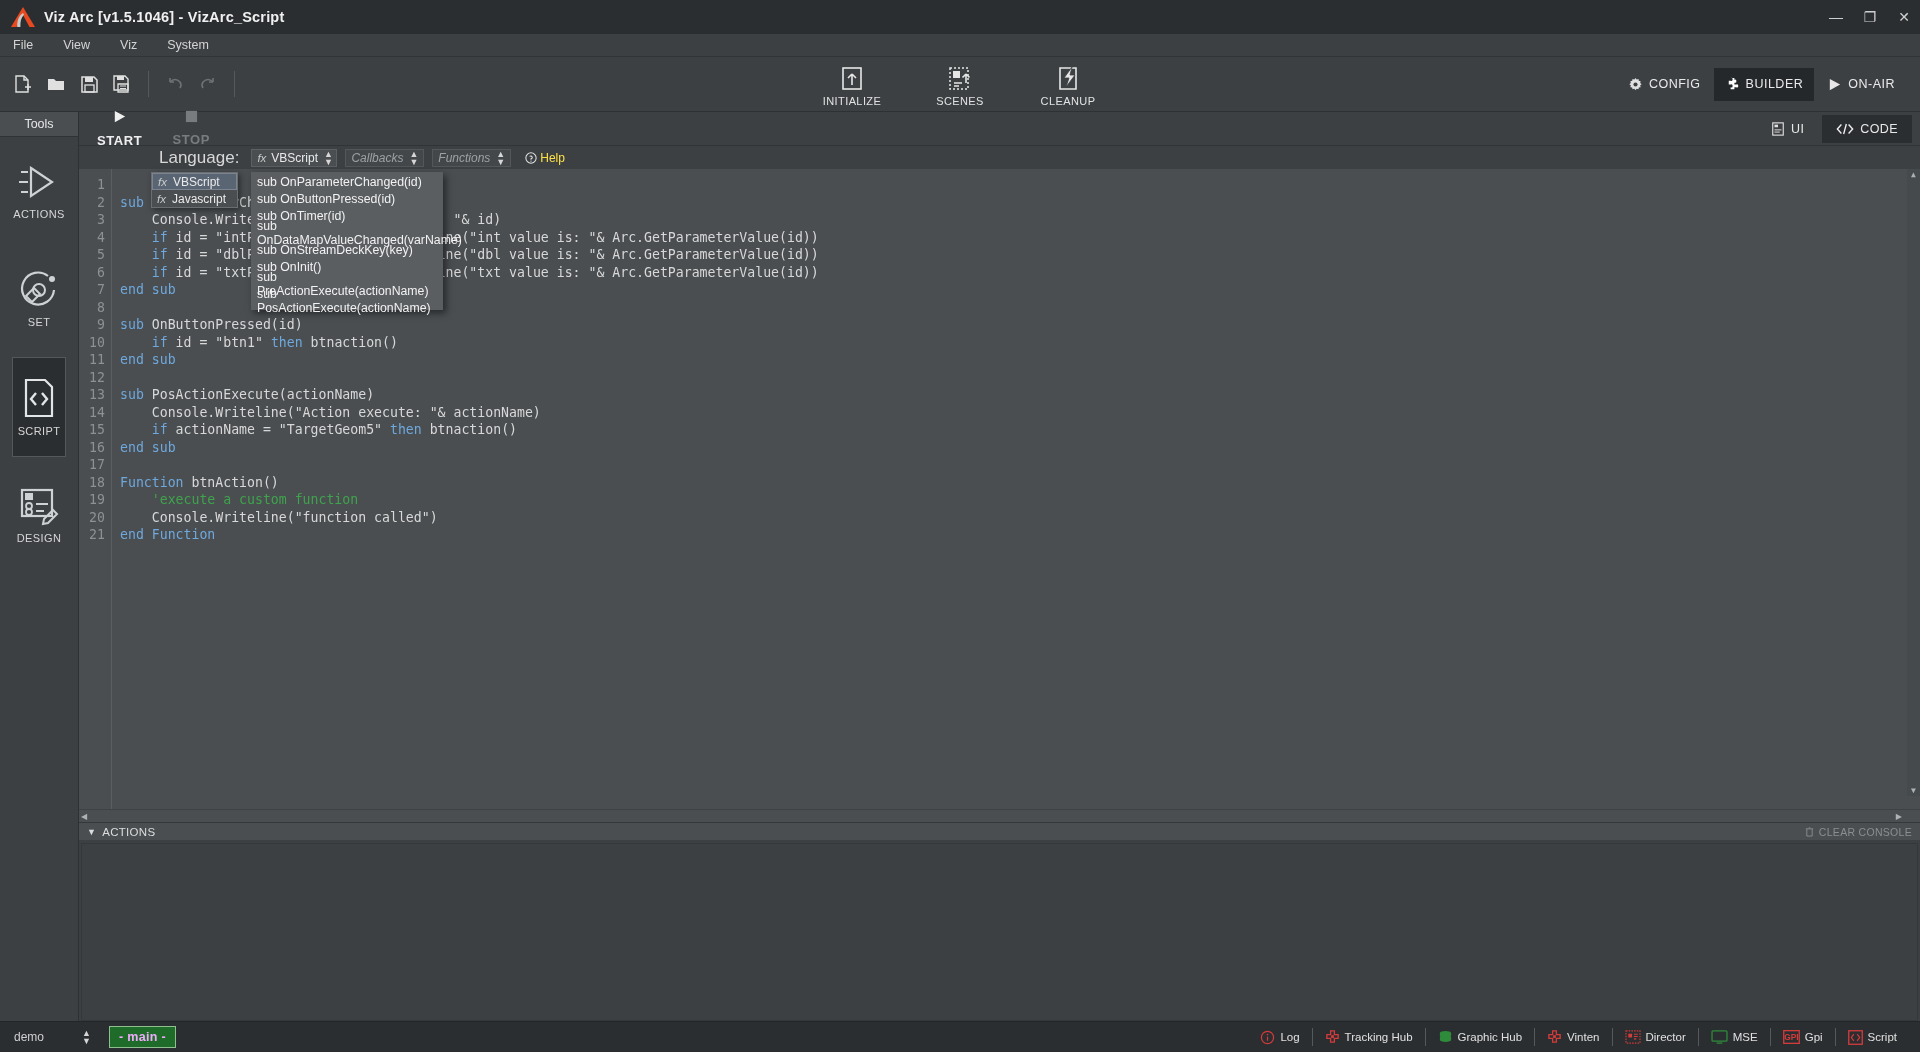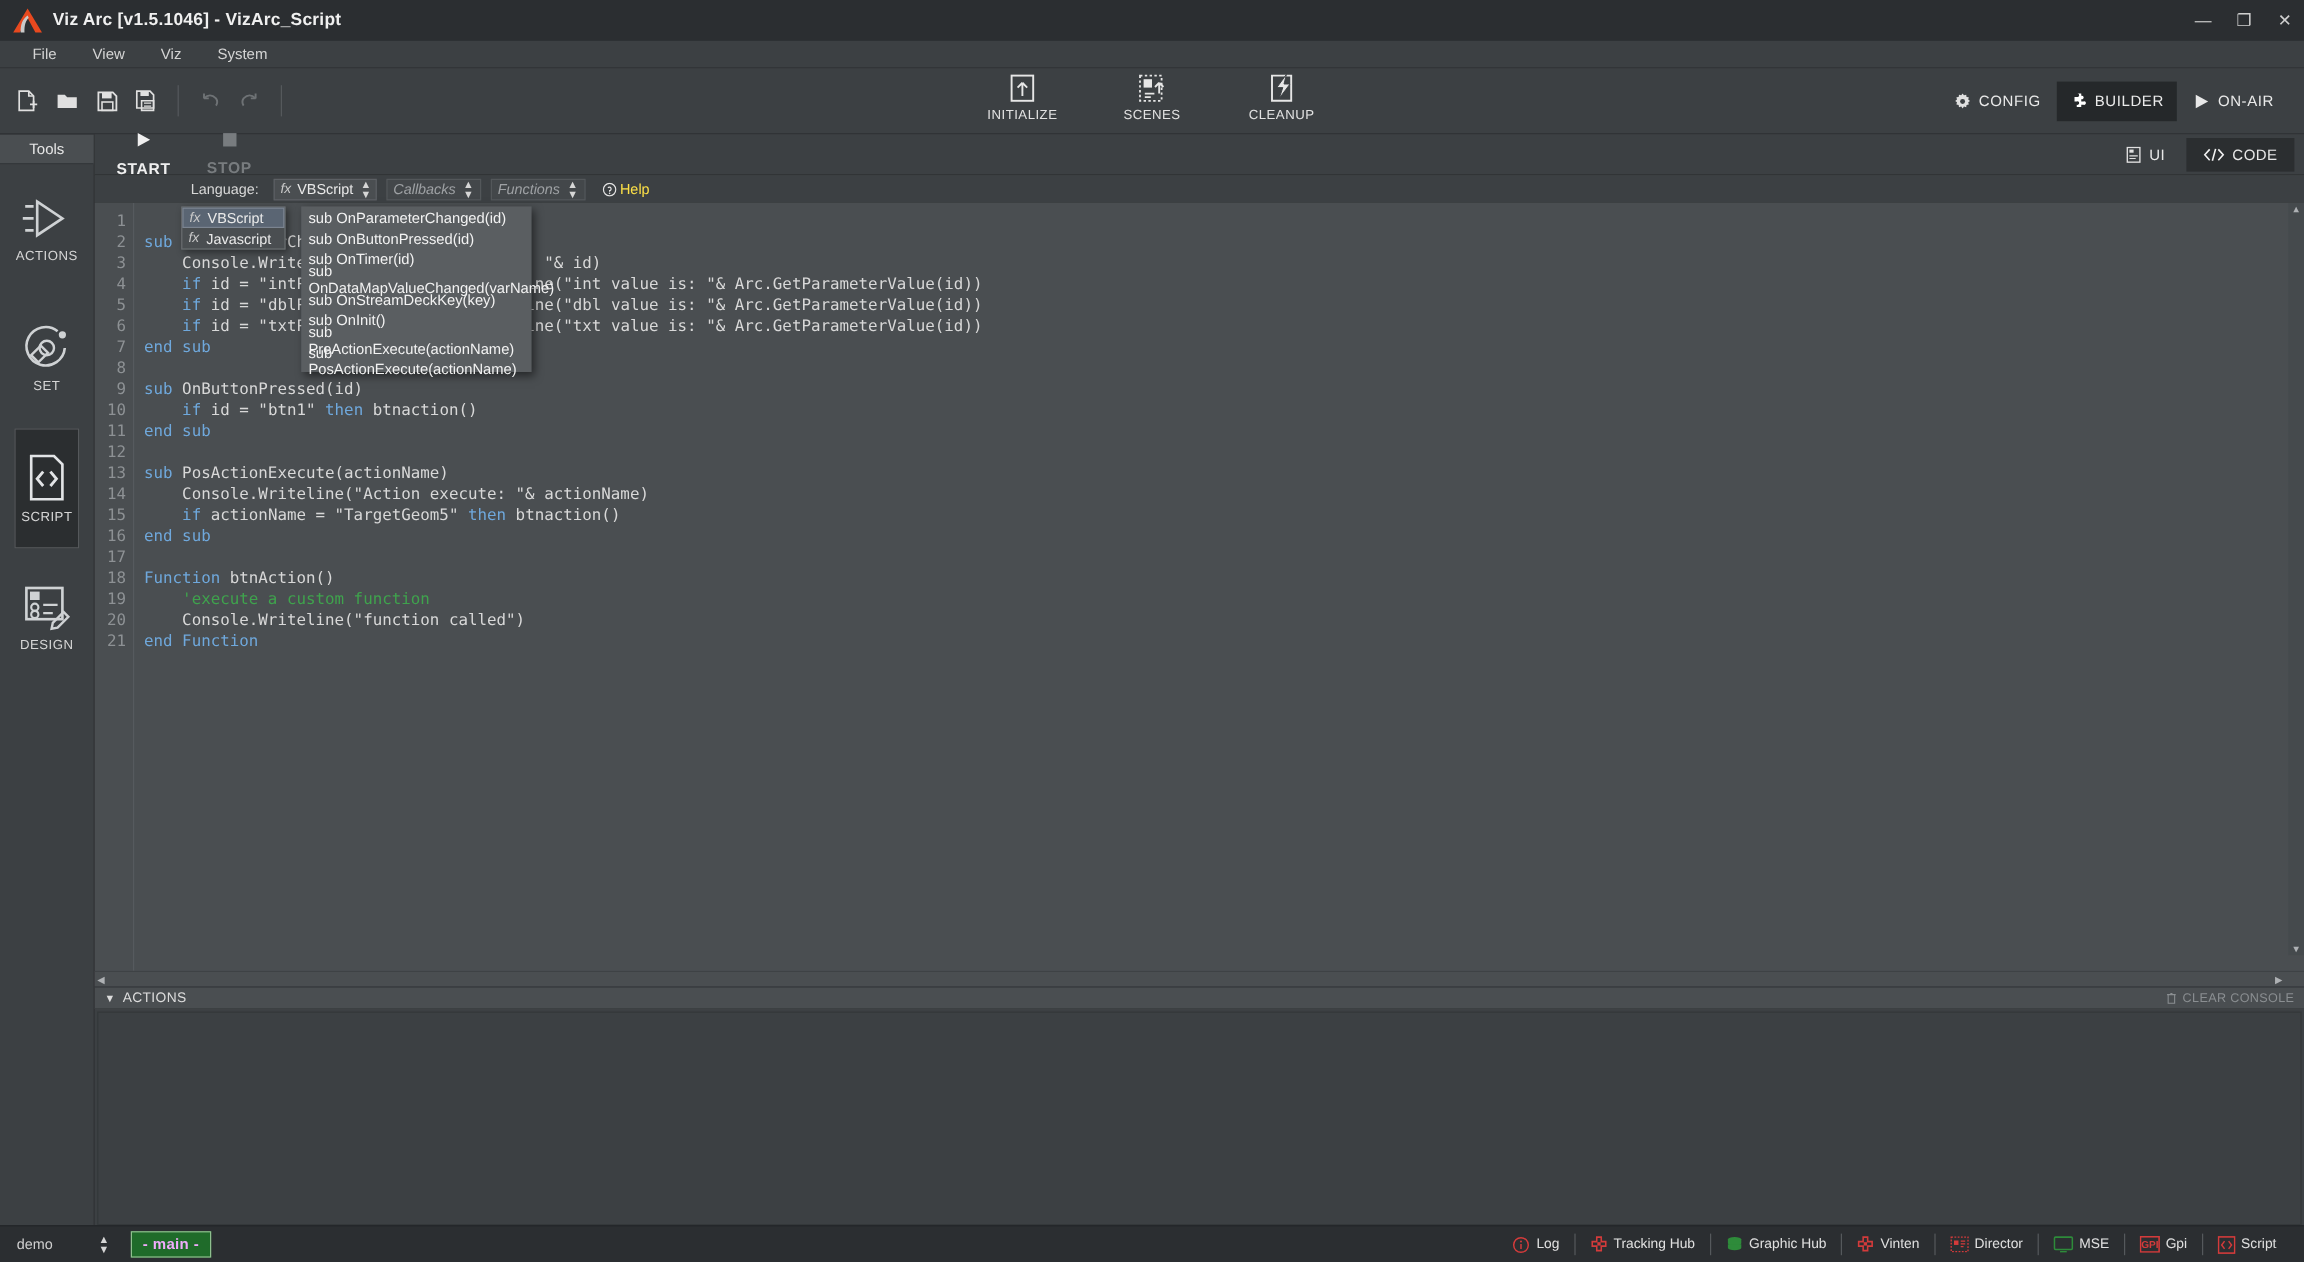--- a/index.html
+++ b/index.html
@@ -18,37 +18,37 @@
     padding-left: 10px; flex: 0 0 34px; position: relative;
   }
   .logo-mark { width: 26px; height: 22px; position: relative; margin-right: 8px; flex: 0 0 26px;}
   .title-text { font-size: 14.5px; font-weight: bold; color: #f0f0f0; letter-spacing: .2px;}
   .win-btns { position: absolute; right: 8px; top: 0; height: 34px; display: flex; align-items: center; gap: 18px; }
   .win-btn { font-size: 14px; color: #cfcfcf; width: 16px; text-align: center; cursor: default; }
 
   
   .menubar {
     height: 23px; background: #3c4043; display: flex; align-items: center;
-    padding-left: 24px; gap: 24px; flex: 0 0 23px; border-bottom: 1px solid #313436;
+    padding-left: 10px; gap: 24px; flex: 0 0 23px; border-bottom: 1px solid #313436;
   }
   .menu-item { font-size: 12.5px; color: #d4d4d4; padding: 2px 3px; }
 
   
   .toolbar {
     height: 55px; background: #3c4043; display: flex; align-items: center;
     flex: 0 0 55px; position: relative; border-bottom: 1px solid #2e3133;
   }
   .tb-left { display: flex; align-items: center; gap: 3px; padding-left: 8px; }
   .tb-icon-btn {
     width: 30px; height: 30px; display: flex; align-items: center; justify-content: center;
   }
   .tb-sep { width: 1px; height: 26px; background: #55595c; margin: 0 8px; }
   .tb-center {
     position: absolute; left: 50%; transform: translateX(-50%);
-    display: flex; align-items: flex-start; gap: 34px; height: 55px; padding-top: 4px;
+    display: flex; align-items: center; gap: 34px; height: 55px; padding-top: 4px;
   }
   .tb-big {
     display: flex; flex-direction: column; align-items: center; gap: 3px; width: 74px;
   }
   .tb-big-label { font-size: 11px; color: #e2e2e2; letter-spacing: .4px; }
   .tb-right { position: absolute; right: 14px; display: flex; align-items: center; gap: 2px; }
   .tb-mode {
     display: flex; align-items: center; gap: 6px; padding: 9px 11px; font-size: 12.5px;
     letter-spacing: .5px; color: #eaeaea;
   }
@@ -81,21 +81,21 @@
   .run-btn.disabled { color: #787c7f; }
   .runbar-right { position: absolute; right: 8px; display: flex; align-items: center; gap: 4px; }
   .seg-btn { display: flex; align-items: center; gap: 6px; padding: 7px 14px; font-size: 12.5px;
              letter-spacing: .4px; color: #e8e8e8; }
   .seg-btn.active { background: #2b2e30; }
 
   .langbar {
     height: 23px; background: #3c4043; display: flex; align-items: center; padding-left: 80px;
     gap: 8px; flex: 0 0 23px; position: relative; z-index: 5;
   }
-  .lang-label { font-size: 12px; color: #d8d8d8; margin-right: 4px;}
+  .lang-label { font-size: 17px; color: #d8d8d8; margin-right: 4px;}
   .combo {
     height: 18px; background: #4a4e51; border: 1px solid #5c6064; display: flex; align-items: center;
     padding: 0 5px; gap: 6px; font-size: 12px; color: #e9e9e9; min-width: 48px;
   }
   .combo.lang { width: 86px; justify-content: space-between; }
   .combo.ghost { color: #9ea1a4; background: #43474a; border-color: #53575a; font-style: italic; }
   .fx { font-style: italic; font-size: 11.5px; color: #c9c9c9; }
   .arrows { font-size: 9px; line-height: 8px; color: #d6d6d6; display: flex; flex-direction: column; }
   .help-btn { display: flex; align-items: center; gap: 3px; font-size: 12px; color: #fde047; margin-left: 6px;}
 

